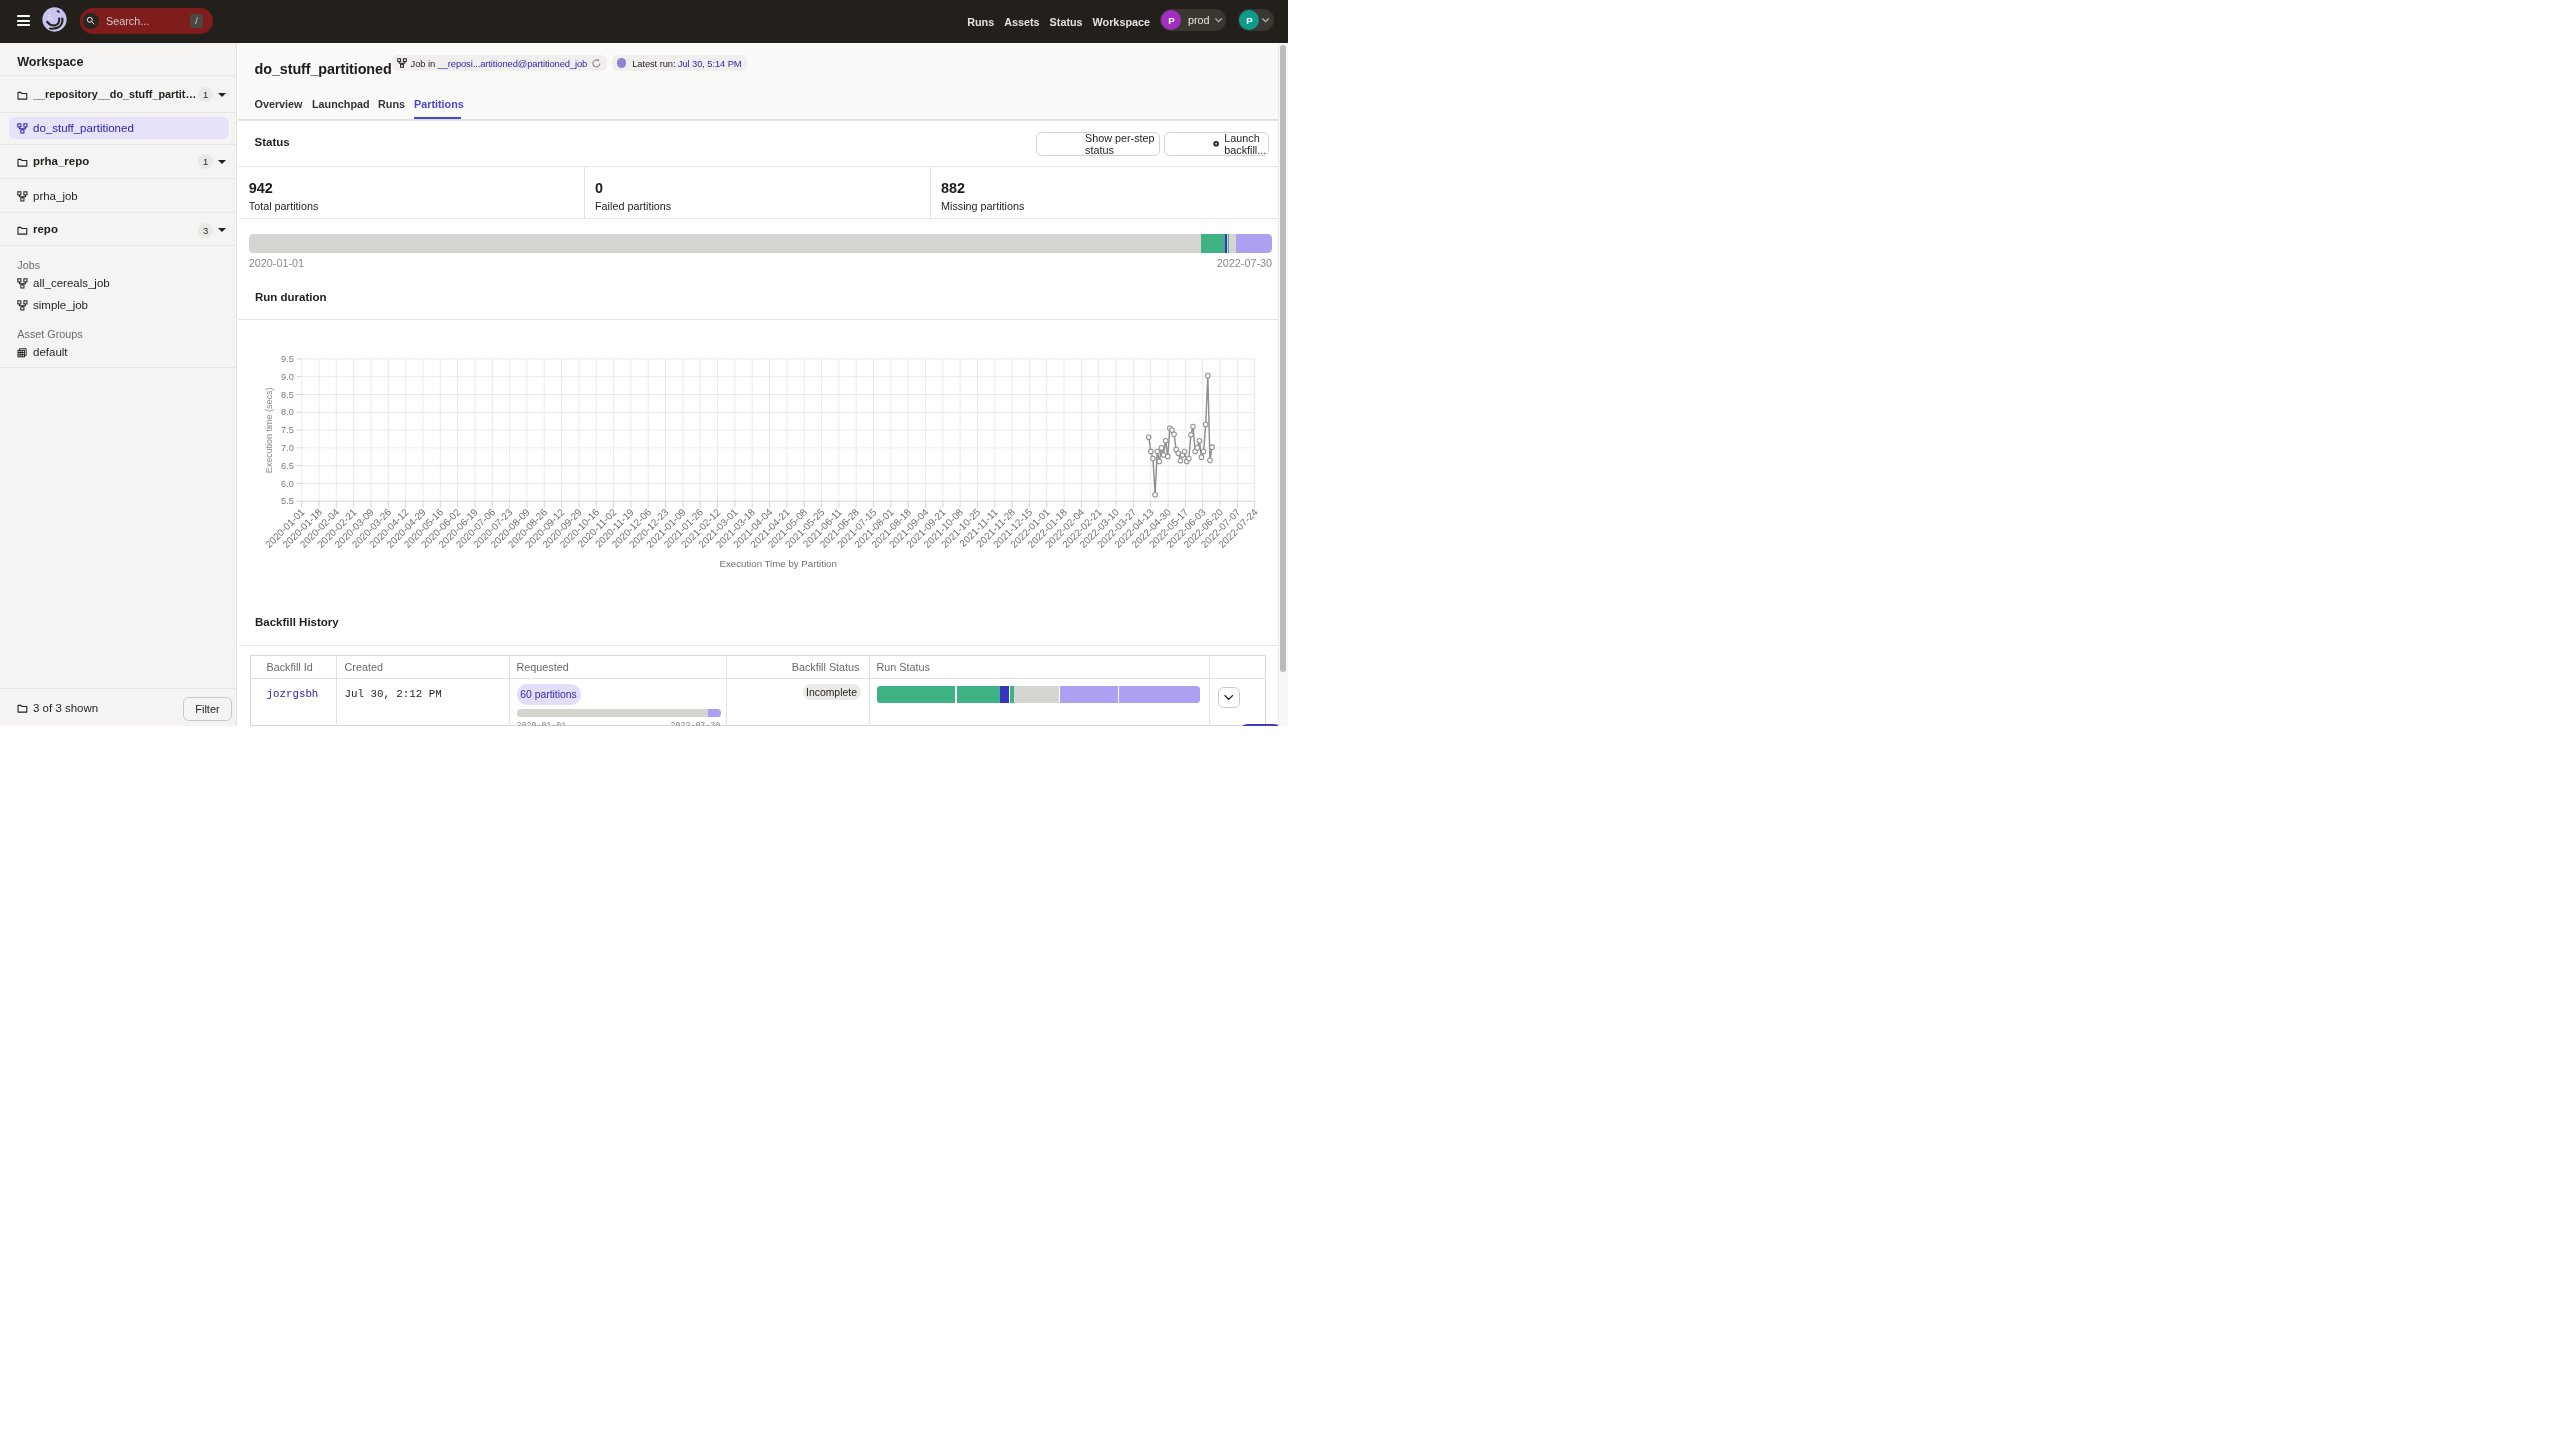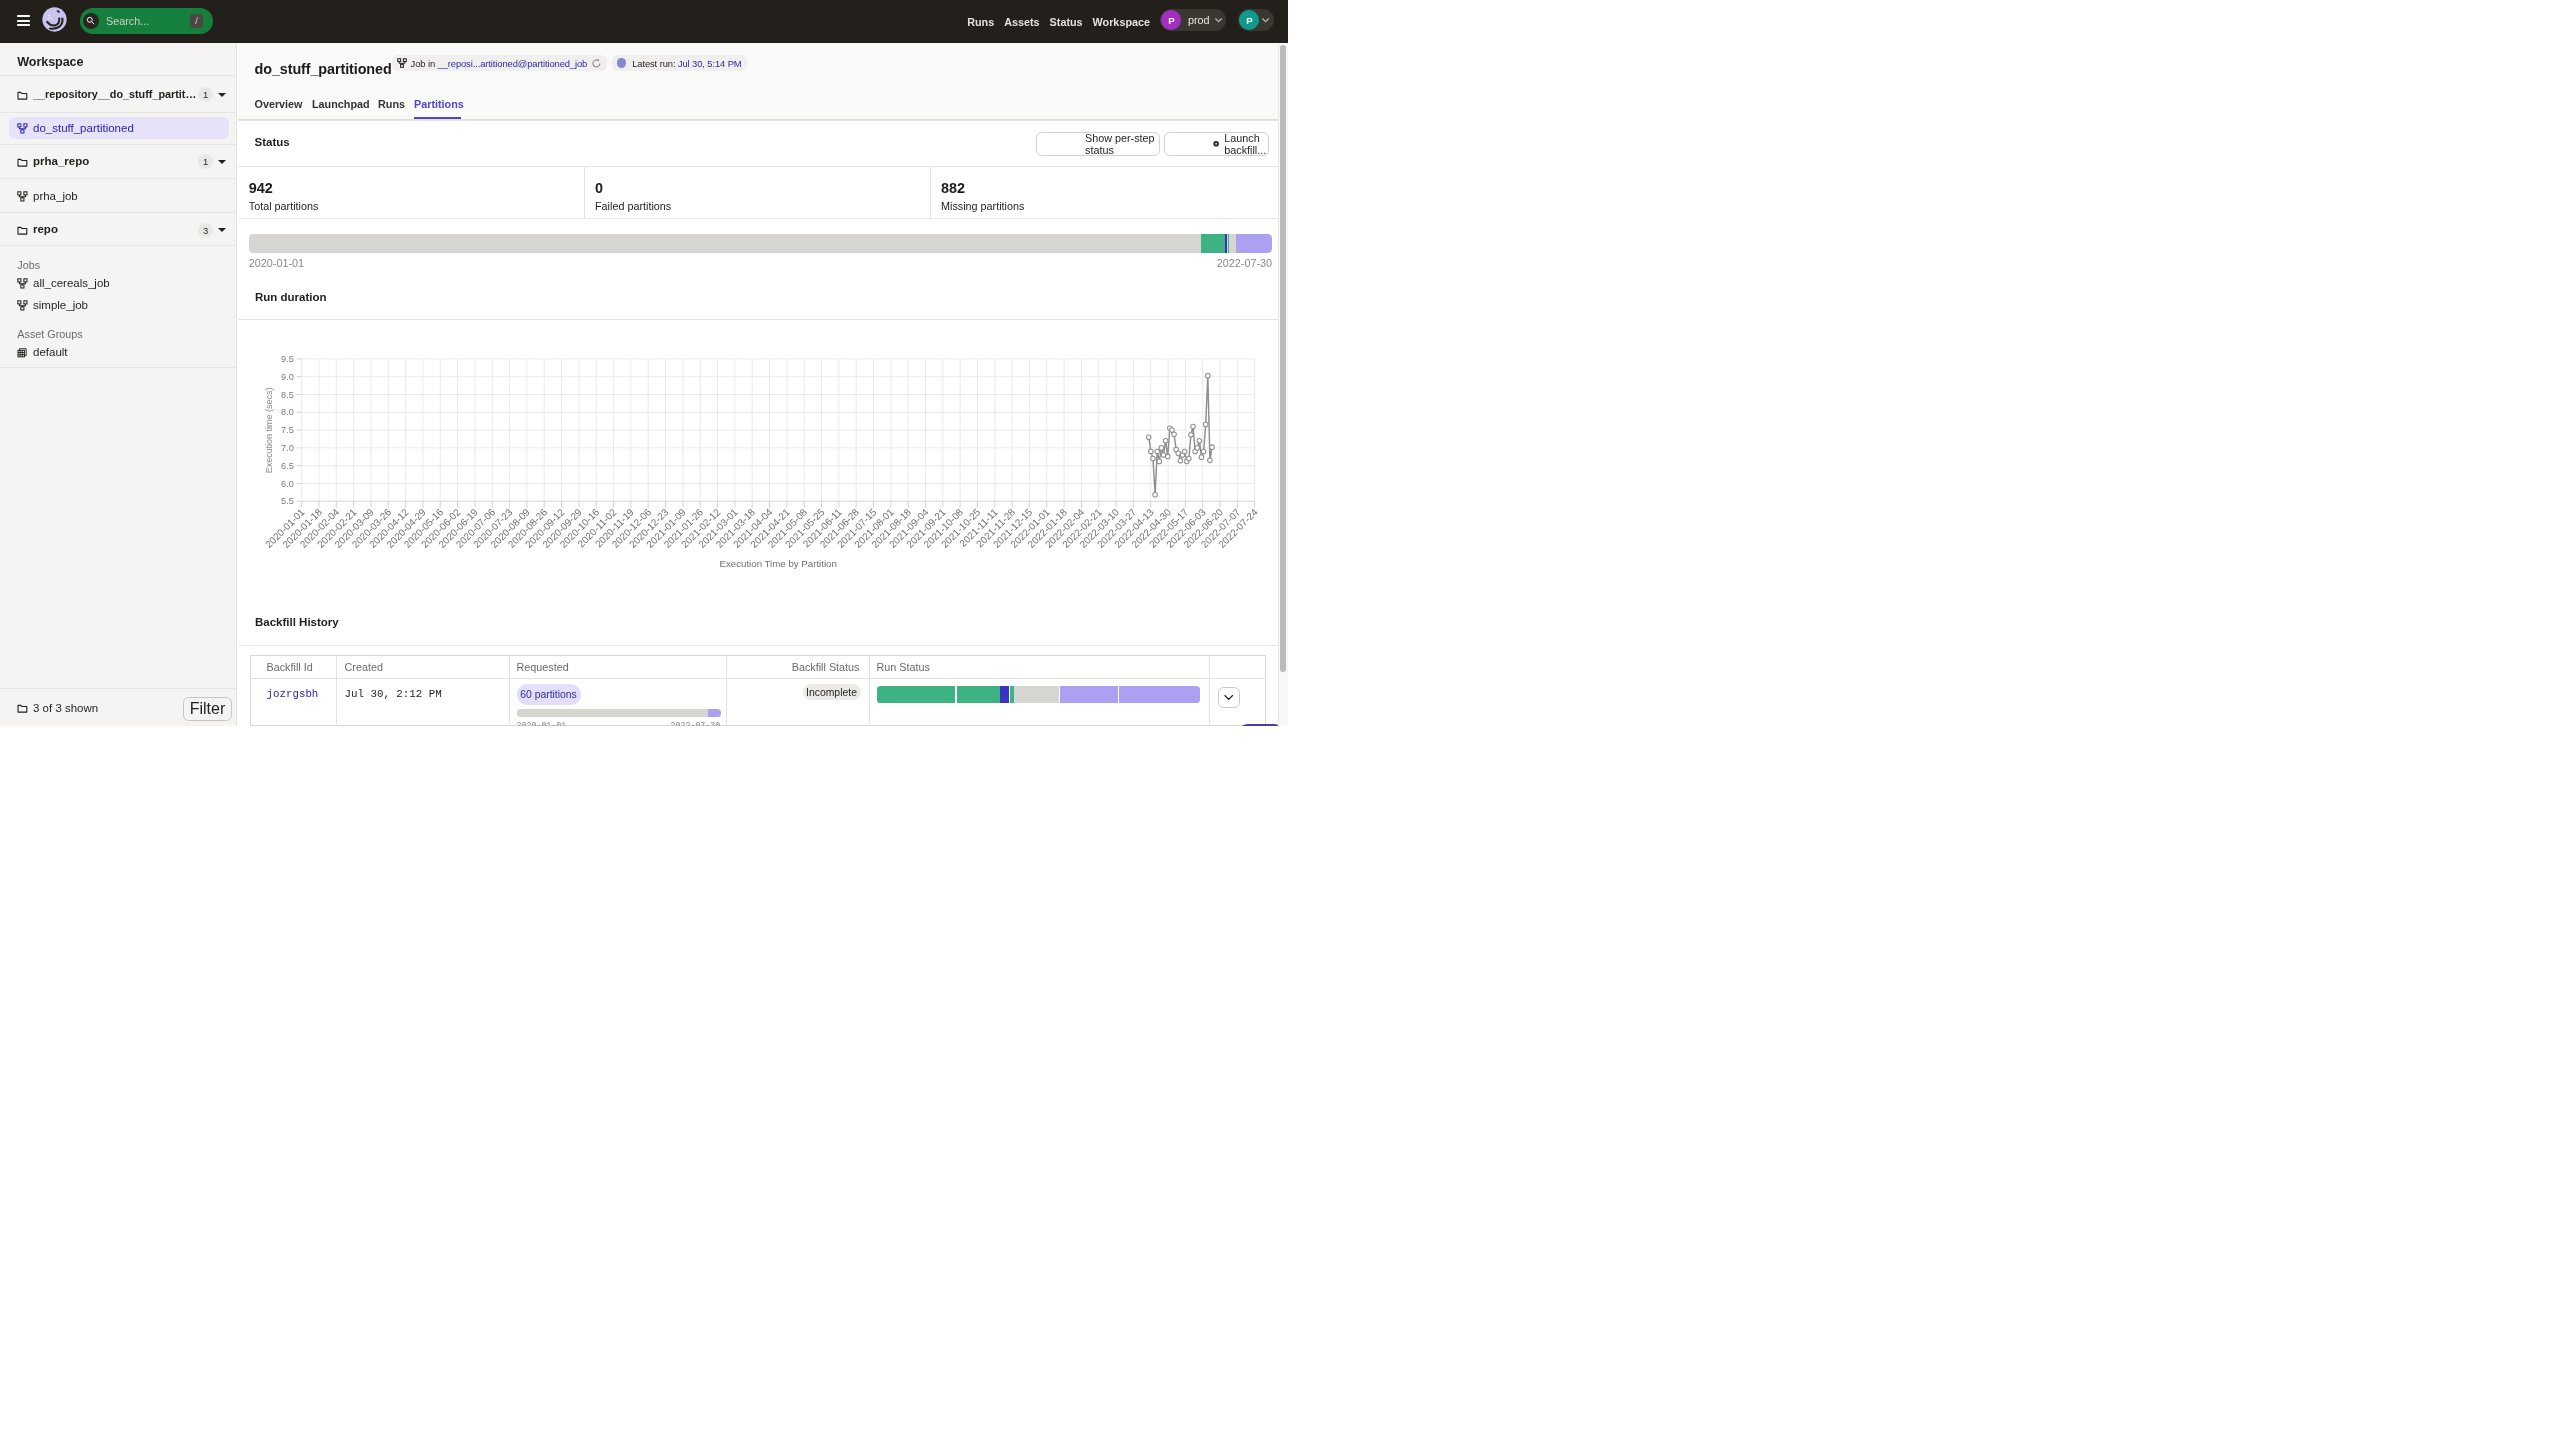--- a/index.html
+++ b/index.html
@@ -2,21 +2,21 @@
 <html style="font-size:11.5px"><head><meta charset="utf-8">
 <style>
 * { margin:0; padding:0; box-sizing:border-box; }
 html,body { width:1288px; height:726px; overflow:hidden; }
 body { font-family:"Liberation Sans", sans-serif; background:#fff; position:relative; color:#211f1e; }
 
 
 #topbar { position:absolute; left:0; top:0; width:1288px; height:43px; background:#231f1b; z-index:50; }
 #burger span { position:absolute; left:16.5px; width:13.3px; height:1.9px; background:#fdfdfd; border-radius:0.7px; }
 #logo { position:absolute; left:42px; top:7px; width:25px; height:25px; }
-#searchpill { position:absolute; left:80px; top:8.1px; width:133px; height:25.5px; border-radius:13px; background:#15803d; }
+#searchpill { position:absolute; left:80px; top:8.1px; width:133px; height:25.5px; border-radius:13px; background:#7f1d1d; }
 #magcircle { position:absolute; left:2.9px; top:4.5px; width:16.5px; height:16.5px; border-radius:50%; background:#29251f; }
 #searchtext { position:absolute; left:26px; top:6.5px; font-size:10.8px; color:#cfcdca; }
 #slashkey { position:absolute; right:10px; top:5.5px; width:13px; height:14px; border-radius:2.9px; background:#4b4741; color:#dddbd9; font-size:9px; text-align:center; line-height:14px; }
 #topnav { position:absolute; top:0; height:43px; right:138px; display:flex; align-items:center; gap:10px; }
 #topnav a { color:#e4e2e0; font-size:10.8px; font-weight:700; text-decoration:none; }
 .tbpill { position:absolute; top:9.4px; height:22px; border-radius:11.5px; background:#3a3630; display:flex; align-items:center; }
 #prodpill { left:1160px; width:66px; }
 #userpill { left:1238px; width:36px; }
 .avatar { width:20px; height:20px; border-radius:50%; margin-left:1.4px; color:#fff; font-size:9.7px; font-weight:700; display:flex; align-items:center; justify-content:center; }
 .chev { width:7.2px; height:4.3px; }
@@ -189,21 +189,21 @@
           <path d="M3.6 5.2 v-2.6 h10 v10 h-2.6"></path>
           <rect x="1.4" y="5" width="9.6" height="9.6"></rect>
           <path d="M1.4 8.2 h9.6 M1.4 11.4 h9.6 M4.6 5 v9.6 M7.8 5 v9.6"></path>
         </g>
       </svg></div>
     <div class="stext" style="top:303px;font-weight:400;color:#231f1b">default</div>
     <div class="sicon" style="top:660px"><svg viewBox="0 0 16 16" width="10.8" height="10.8">
         <path d="M1.5 3.5 h4.2 l1.6 1.8 h7.2 v8.2 h-13 z" fill="none" stroke="#231f1b" stroke-width="1.6" stroke-linejoin="round"></path>
       </svg></div>
     <div class="stext" style="top:659px;font-weight:400">3 of 3 shown</div>
-    <div style="position:absolute;left:183px;top:654px;width:49px;height:24px;border:0.7px solid #c8c7c5;border-radius:5.8px;font-size:16px;color:#211f1e;display:flex;align-items:center;justify-content:center;">Filter</div>
+    <div style="position:absolute;left:183px;top:654px;width:49px;height:24px;border:0.7px solid #c8c7c5;border-radius:5.8px;font-size:11px;color:#211f1e;display:flex;align-items:center;justify-content:center;">Filter</div>
   </div>
 <div id="main">
 <div id="pagehead">
   <div id="ptitle">do_stuff_partitioned</div>
   <div class="hpill" style="left:154px;">
         <svg viewBox="0 0 16 16" width="10" height="10" style="margin-right:3.6px">
           <g fill="none" stroke="#211f1e" stroke-width="1.6">
             <rect x="1.2" y="1.2" width="4.6" height="4.6"></rect>
             <rect x="10.2" y="1.2" width="4.6" height="4.6"></rect>
             <rect x="5.7" y="10.2" width="4.6" height="4.6"></rect>

